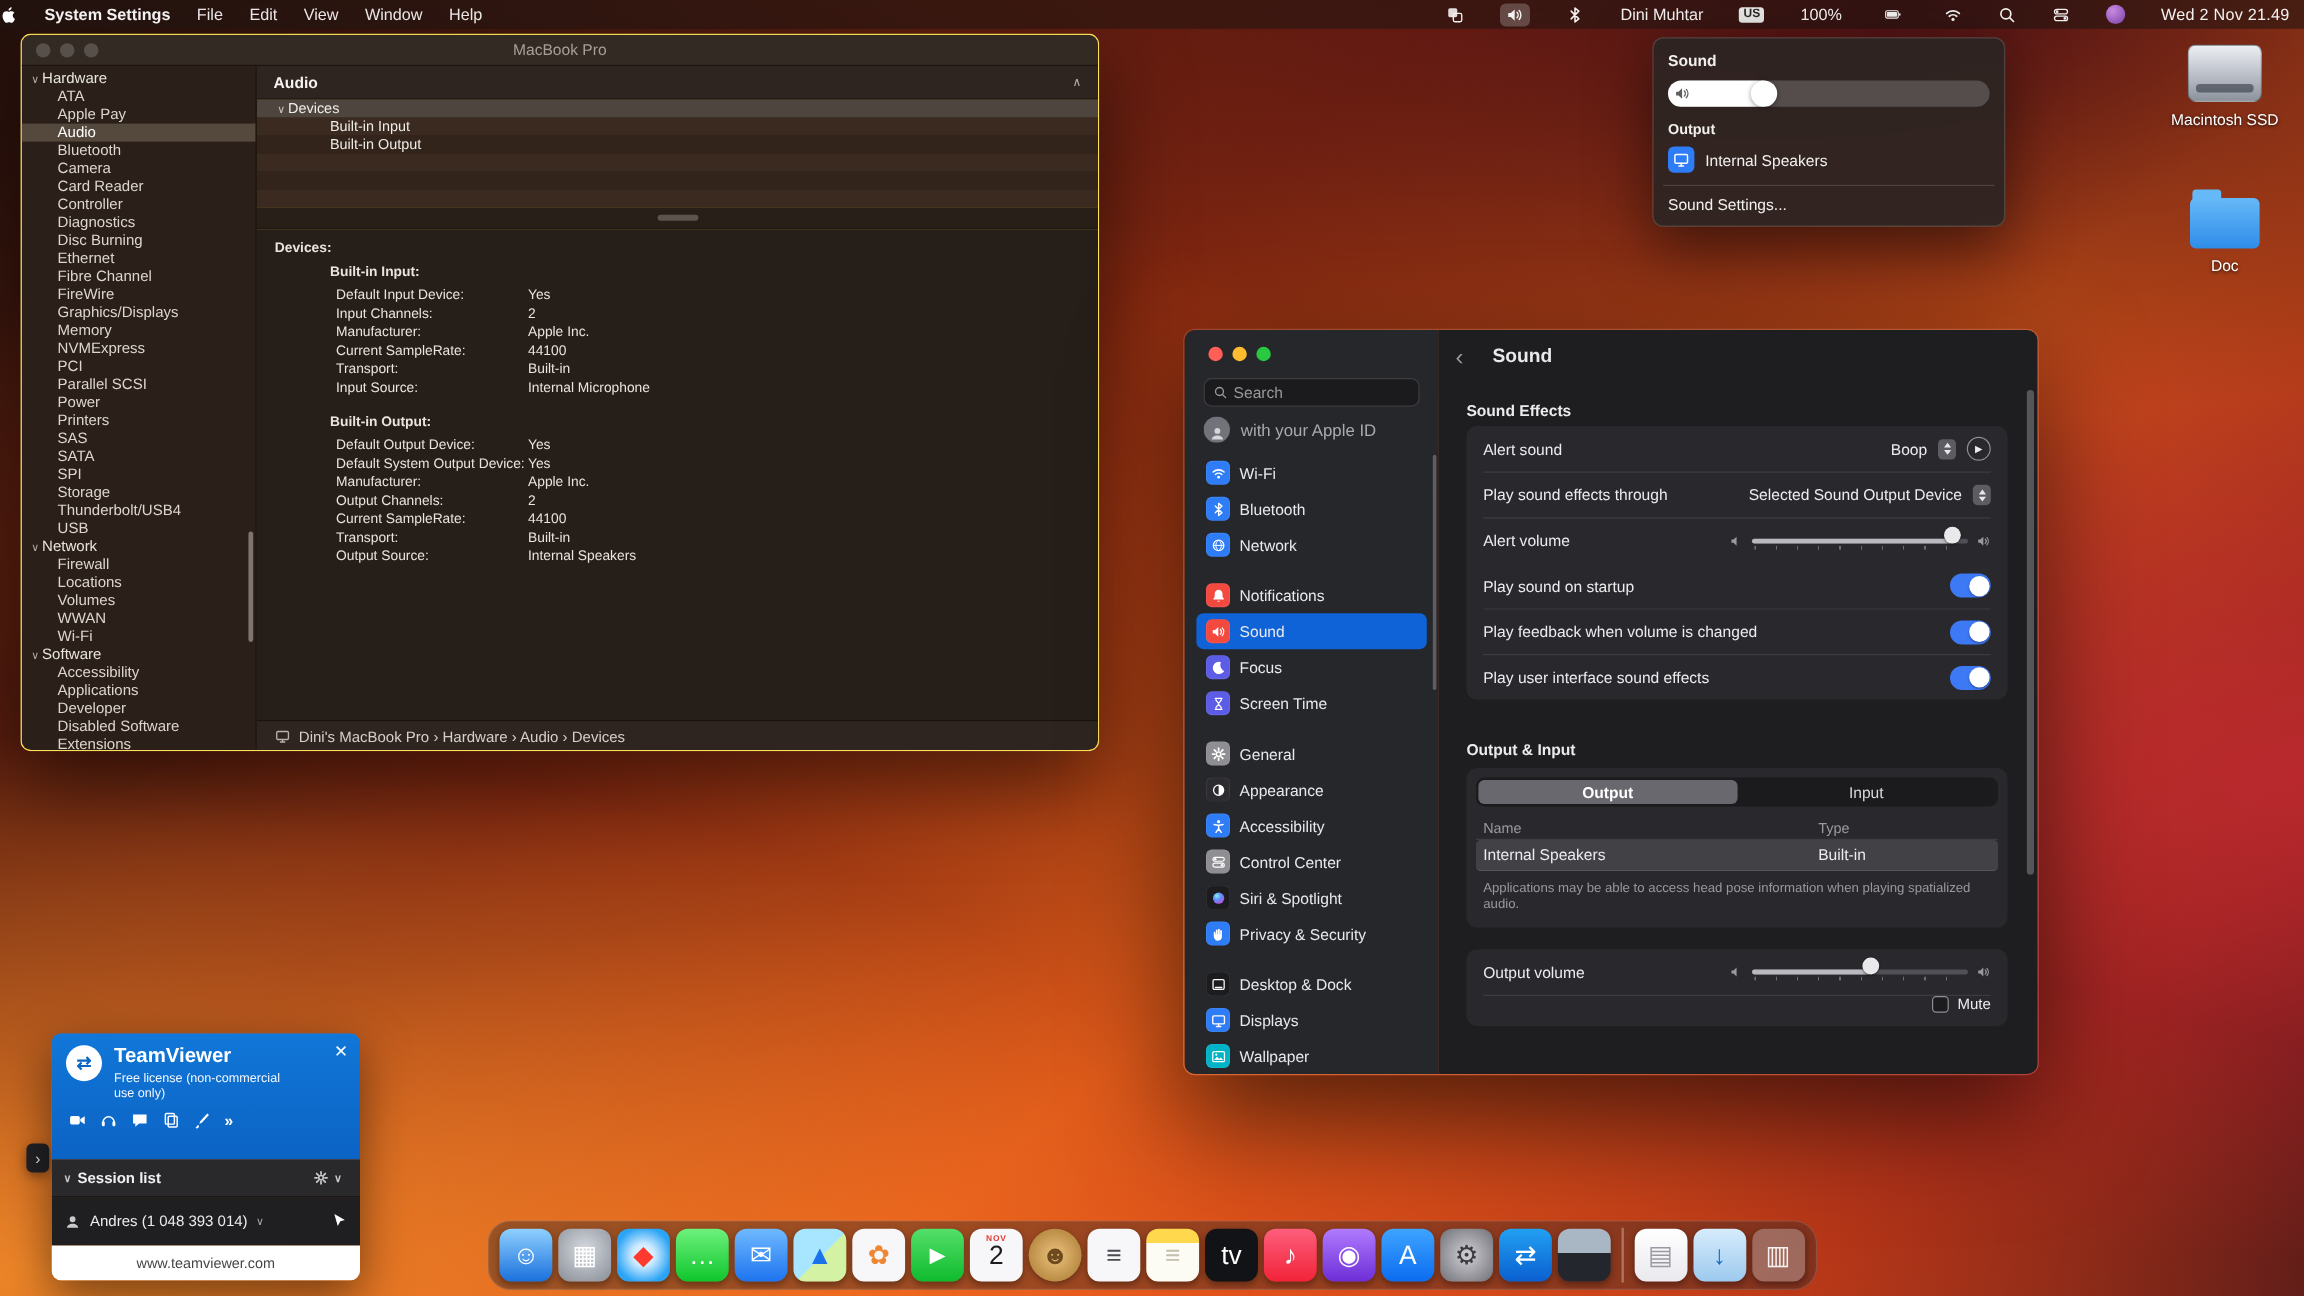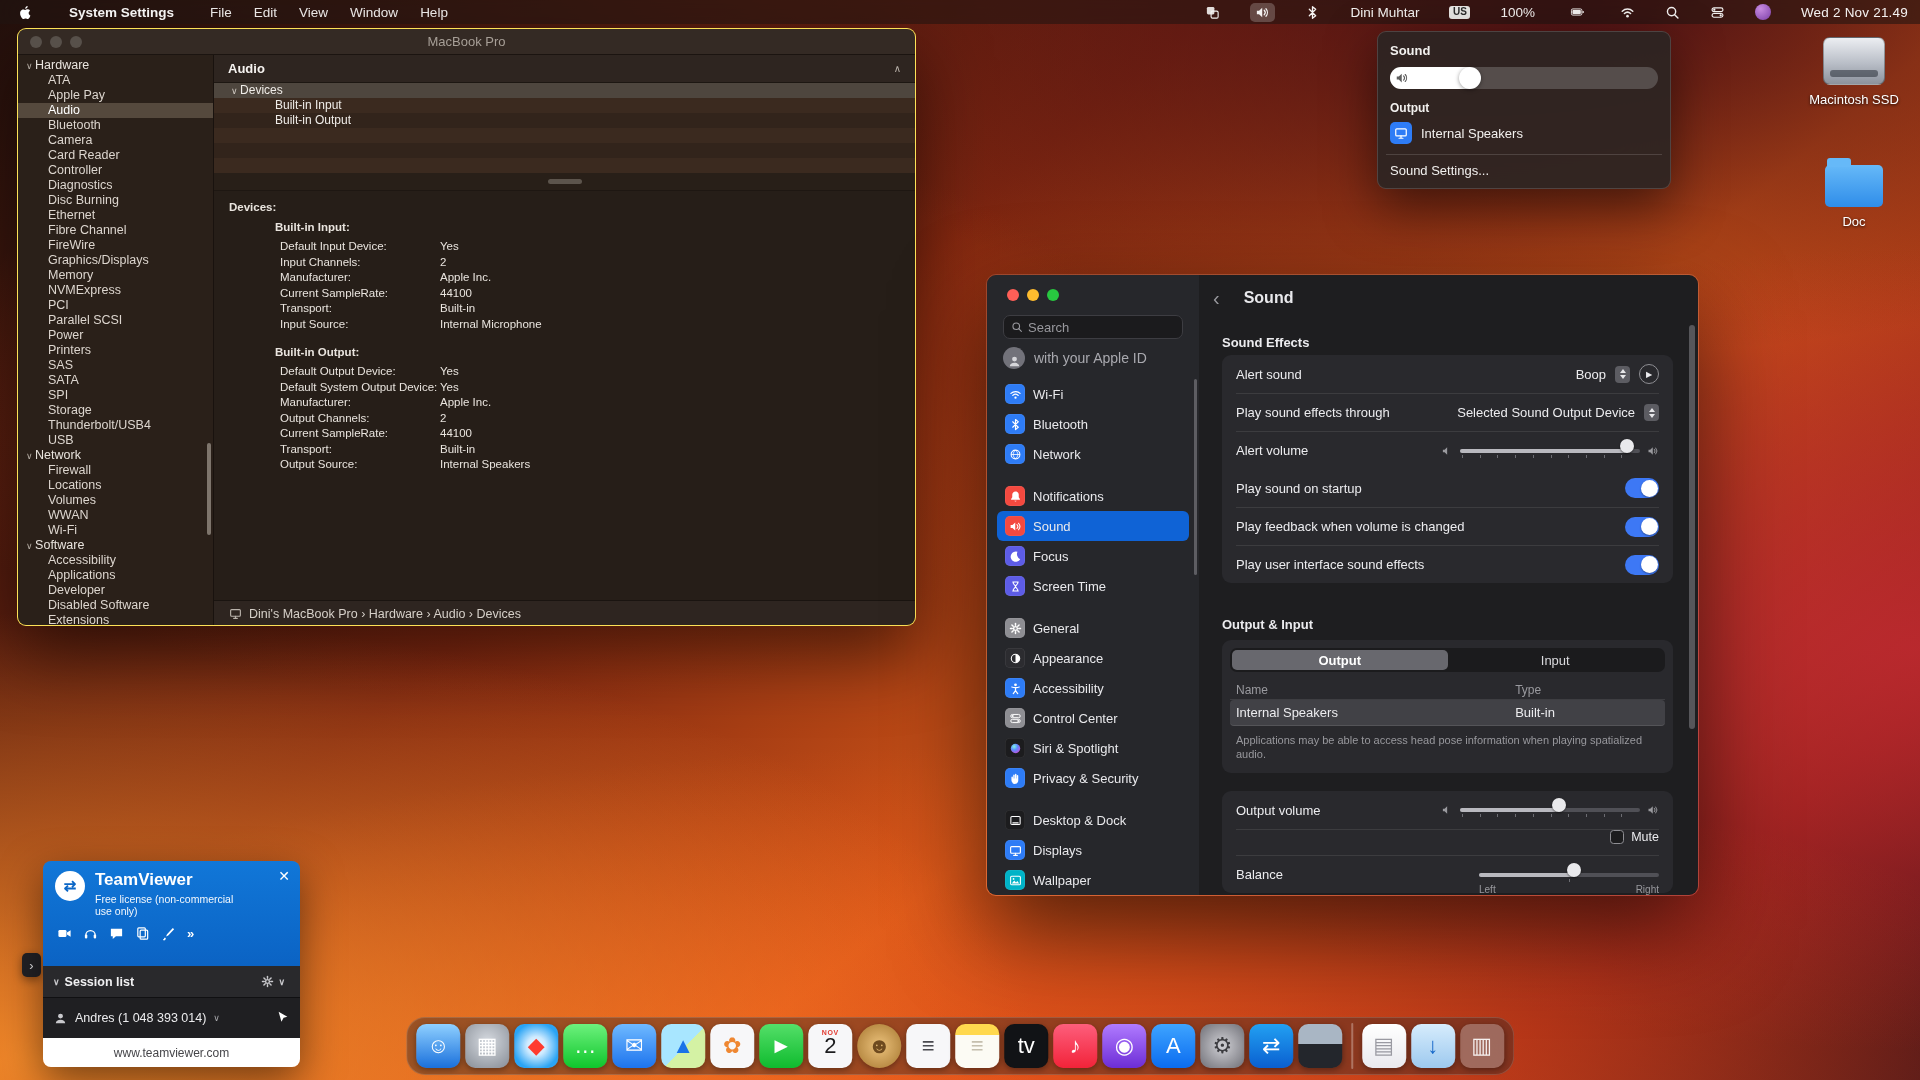--- a/index.html
+++ b/index.html
@@ -14,21 +14,21 @@
       radial-gradient(75% 60% at 100% 60%, rgba(196,42,52,.78), transparent 62%),
       radial-gradient(65% 50% at 82% 0%, rgba(70,14,20,.95), transparent 66%),
       radial-gradient(55% 45% at 28% 38%, rgba(208,66,22,.6), transparent 60%),
       linear-gradient(140deg, #23100c 0%, #7e2610 38%, #cf5518 62%, #8a1f16 86%, #3c0f18 100%);
   }
 
   
   .menubar { position:absolute; left:0; top:0; width:1920px; height:24px; z-index:60;
     display:flex; align-items:center; color:#f4f2f1; font-size:13.5px;
     background:rgba(32,20,17,.58); backdrop-filter:blur(18px); }
-  .mb-left { display:flex; align-items:center; gap:36px; padding-left:18px; }
+  .mb-left { display:flex; align-items:center; gap:22px; }
   .mb-apple { width:15px; height:15px; color:#fff; }
   .mb-app { font-weight:700; }
   .mb-menu { opacity:.95; }
   .mb-right { margin-left:auto; display:flex; align-items:center; gap:30px; padding-right:12px; }
   .mb-ic { width:17px; height:17px; color:#f4f2f1; display:block; }
   .mb-ic.small { width:15px; height:15px; }
   .mb-vol-wrap { background:rgba(255,255,255,.22); border-radius:5px; padding:2px 5px; }
   .kbd-badge { background:#e9e7e5; color:#2b2b2b; font-size:10px; font-weight:700;
     border-radius:3px; padding:1.5px 3.5px; line-height:1; }
   .mb-batt { width:25px; height:14px; color:#f4f2f1; }
@@ -954,38 +954,20 @@
               <svg class="spk" viewBox="0 0 16 16">
                   <use href="#sym-spk-loud"></use>
                 </svg>
             </span>
           </span>
         </div>
         <div class="mute-row">
           <span class="checkbox"></span>
           <span class="mute-label">Mute</span>
         </div>
-        <div class="crow balance-row">
-          <span class="rlabel">Balance</span>
-          <span class="rright">
-            <span class="mslider">
-              <span class="trackwrap">
-                <span class="track">
-                    <span class="tfill" style="width: 53%;"></span>
-                  </span>
-                <span class="tknob" style="left: 53%;"></span>
-                <span class="centertick"></span>
-                <span class="endlabels">
-                  <span>Left</span>
-                  <span>Right</span>
-                </span>
-              </span>
-            </span>
-          </span>
-        </div>
       </div>
     </div>
     <span class="st-win-scroll"></span>
   </div>
 </div>
 
 <div class="tv">
   <div class="tv-head">
     <span class="tv-close">✕</span>
     <div class="tv-toprow">

